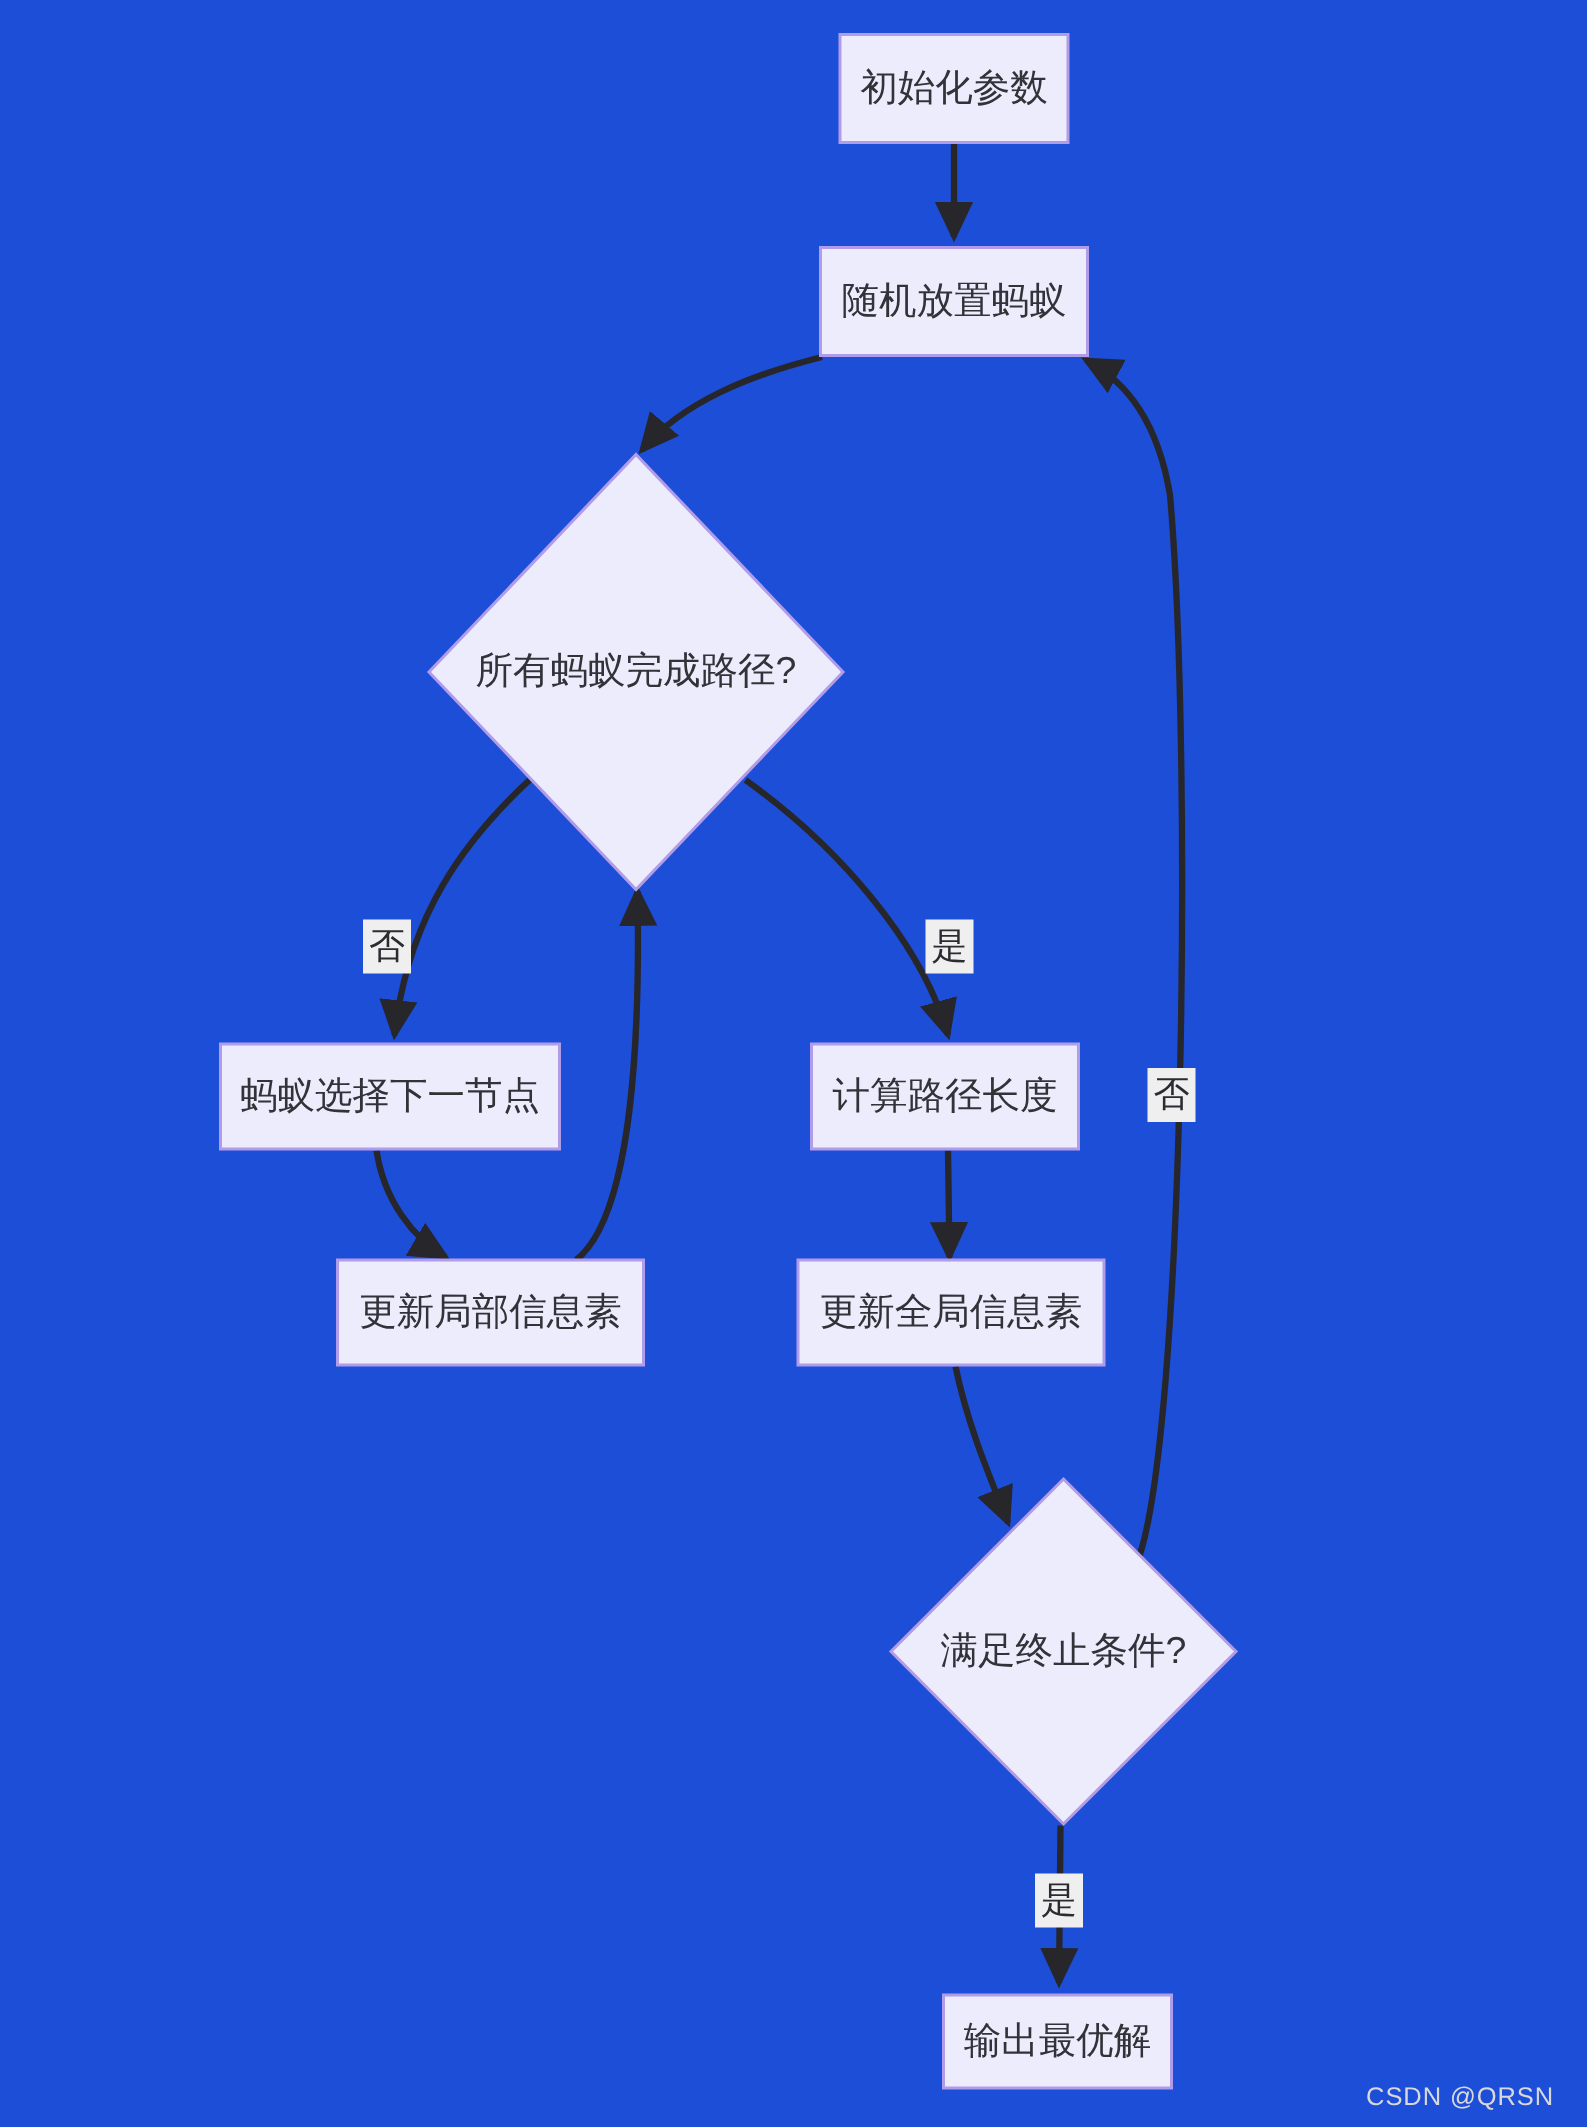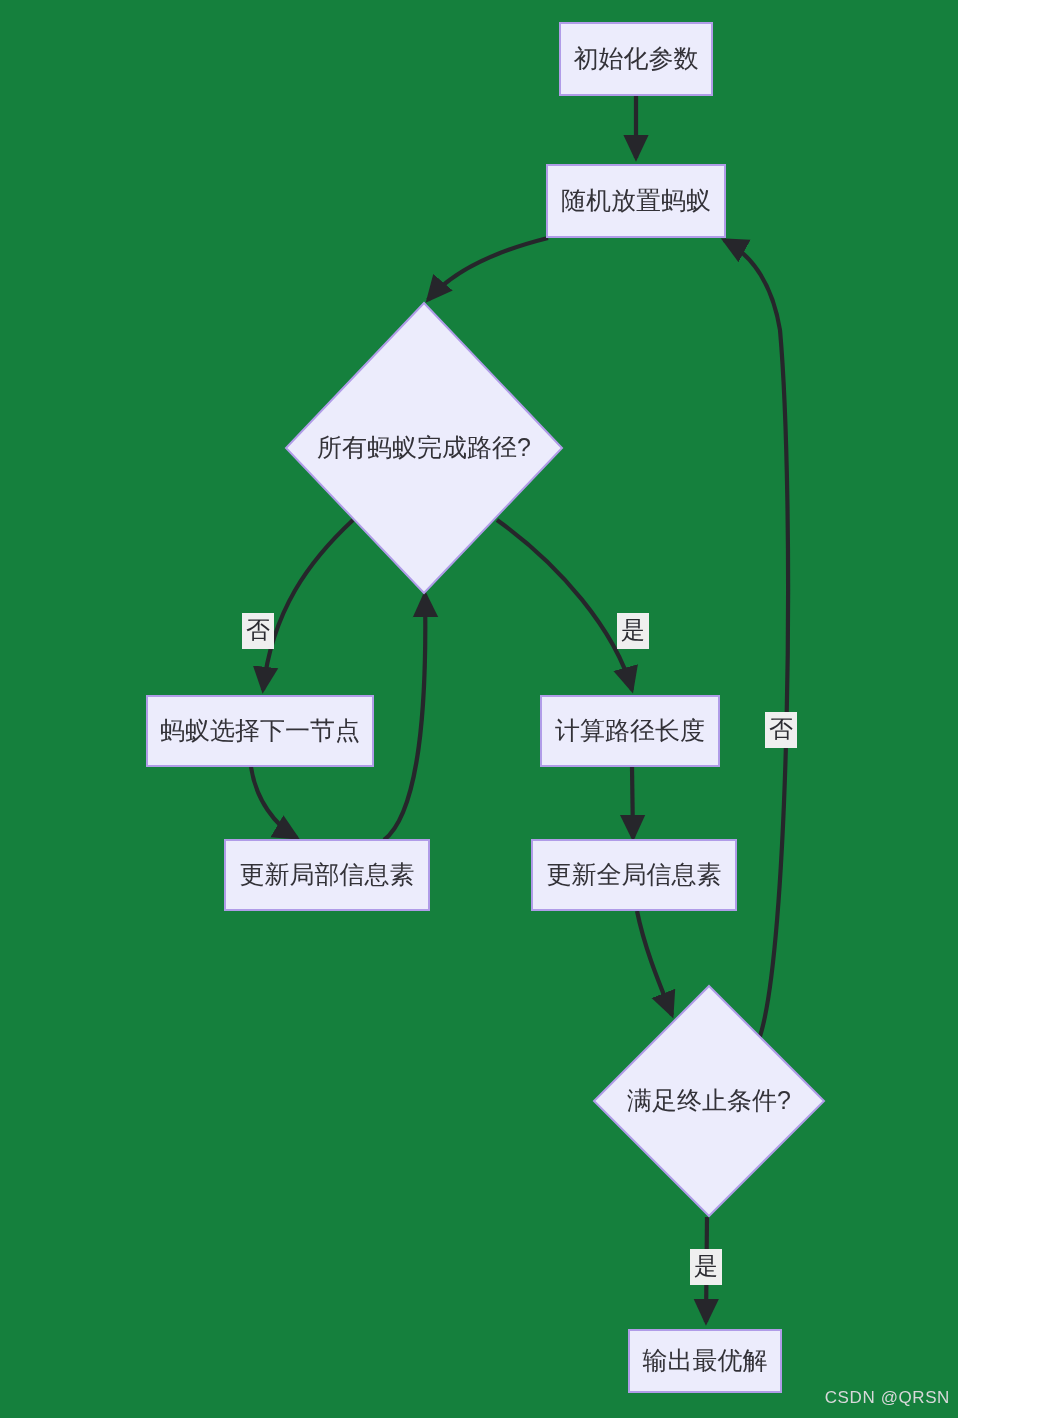--- a/index.html
+++ b/index.html
@@ -6,23 +6,23 @@
   html, body {
     margin: 0;
     padding: 0;
     background: #ffffff;
   }
   body {
     font-family: "Liberation Sans", "DejaVu Sans", sans-serif;
   }
   #canvas-wrap {
     position: relative;
-    width: 958px;
+    width: 1058px;
     height: 1418px;
-    background: #15803d;
+    background: #1d4ed8;
     overflow: hidden;
   }
   svg#flow {
     position: absolute;
     left: 0;
     top: 0;
     width: 1058px;
     height: 1418px;
     display: block;
   }
@@ -49,21 +49,21 @@
   }
   .edge-label-text {
     font-family: "Liberation Sans", "DejaVu Sans", sans-serif;
     font-size: 24px;
     fill: #2b2b31;
     text-anchor: middle;
     dominant-baseline: middle;
   }
   .watermark {
     position: absolute;
-    right: 8px;
+    right: 22px;
     bottom: 10px;
     font-family: "Liberation Sans", "DejaVu Sans", sans-serif;
     font-size: 17px;
     color: #d8d8da;
     letter-spacing: 0.6px;
     user-select: none;
   }
 </style>
 </head>
 <body>

